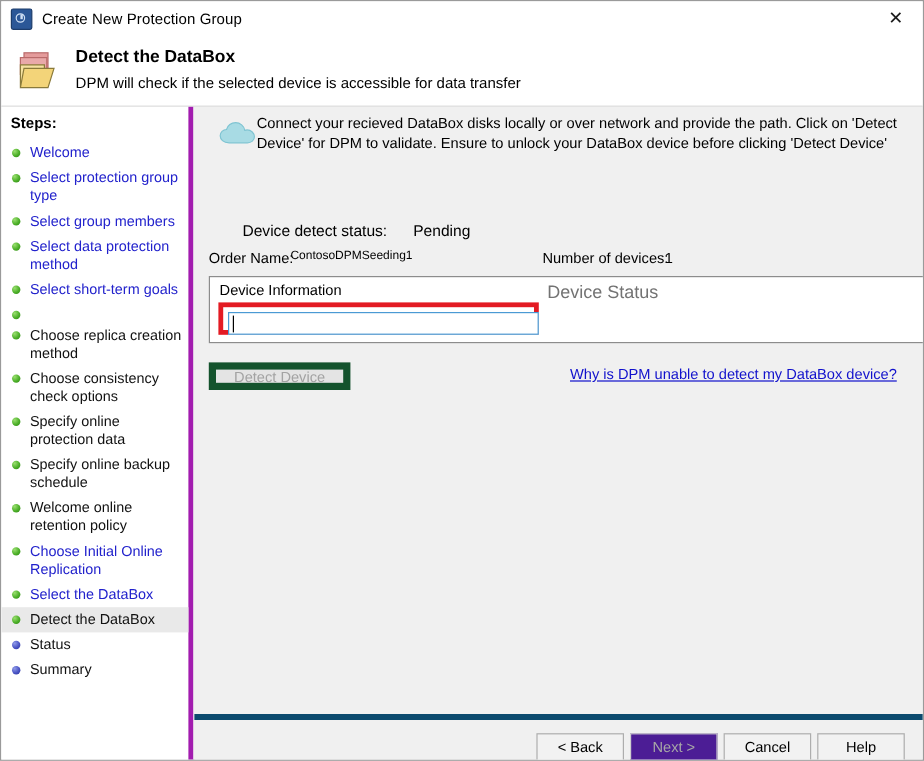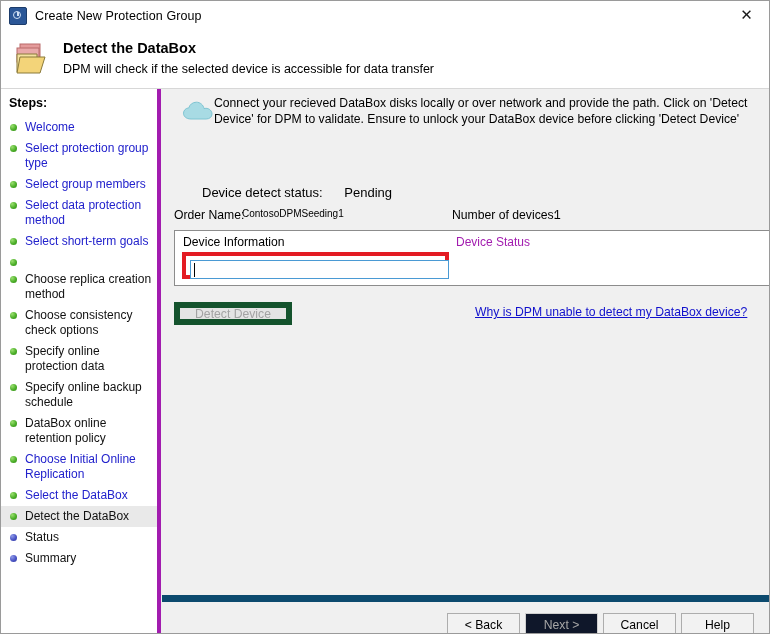--- a/index.html
+++ b/index.html
@@ -209,22 +209,22 @@
   }
   .col-head-1 {
     position: absolute;
     left: 8px; top: 4px;
     font-size: 12.2px;
     color: #000;
   }
   .col-head-2 {
     position: absolute;
     left: 281px; top: 4px;
-    font-size: 12px;
-    color: #a21caf;
+    font-size: 15px;
+    color: #737373;
   }
   .red-box {
     position: absolute;
     left: 7px; top: 21px;
     width: 267px;
     height: 27px;
     border: 4px solid #e31b23;
     box-sizing: border-box;
     background: #ffffff;
   }
@@ -266,40 +266,40 @@
     text-decoration: underline;
   }
 
   
   .footer {
     position: absolute;
     left: 161px; top: 594px;
     width: 607px;
     height: 39px;
     background: #f0f0f0;
-    border-top: 7px solid #0c4a6e;
+    border-top: 5px solid #0c4a6e;
     box-sizing: border-box;
   }
   .btn {
     position: absolute;
     top: 11px;
     width: 73px; height: 24px;
     background: #f2f2f2;
     border: 1px solid #adadad;
     font-size: 12.2px;
     font-family: "Liberation Sans", sans-serif;
     color: #000;
     box-sizing: border-box;
     display: flex;
     align-items: center;
     justify-content: center;
   }
   .btn.disabled {
     color: #a7a7a7;
-    background: #0f172a;
+    background: #4c1d95;
     border-color: #cfcfcf;
   }
   .btn-back { left: 285px; }
   .btn-next { left: 363px; }
   .btn-cancel { left: 441px; }
   .btn-help { left: 519px; }
 </style>
 </head>
 <body>
 
@@ -328,21 +328,21 @@
         <div class="step"><span class="bullet done"></span><span class="step-label link">Welcome</span></div>
         <div class="step"><span class="bullet done"></span><span class="step-label link">Select protection group type</span></div>
         <div class="step"><span class="bullet done"></span><span class="step-label link">Select group members</span></div>
         <div class="step"><span class="bullet done"></span><span class="step-label link">Select data protection method</span></div>
         <div class="step"><span class="bullet done"></span><span class="step-label link">Select short-term goals</span></div>
         <div class="step"><span class="bullet done"></span></div>
         <div class="step"><span class="bullet done"></span><span class="step-label plain">Choose replica creation method</span></div>
         <div class="step"><span class="bullet done"></span><span class="step-label plain">Choose consistency check options</span></div>
         <div class="step"><span class="bullet done"></span><span class="step-label plain">Specify online protection data</span></div>
         <div class="step"><span class="bullet done"></span><span class="step-label plain">Specify online backup schedule</span></div>
-        <div class="step"><span class="bullet done"></span><span class="step-label plain">DataBox online retention policy</span></div>
+        <div class="step"><span class="bullet done"></span><span class="step-label plain">Welcome online retention policy</span></div>
         <div class="step"><span class="bullet done"></span><span class="step-label link">Choose Initial Online Replication</span></div>
         <div class="step"><span class="bullet done"></span><span class="step-label link">Select the DataBox</span></div>
         <div class="step current"><span class="bullet done"></span><span class="step-label plain">Detect the DataBox</span></div>
         <div class="step"><span class="bullet future"></span><span class="step-label plain">Status</span></div>
         <div class="step"><span class="bullet future"></span><span class="step-label plain">Summary</span></div>
       </div>
   </div>
 
   <div class="main">
 

